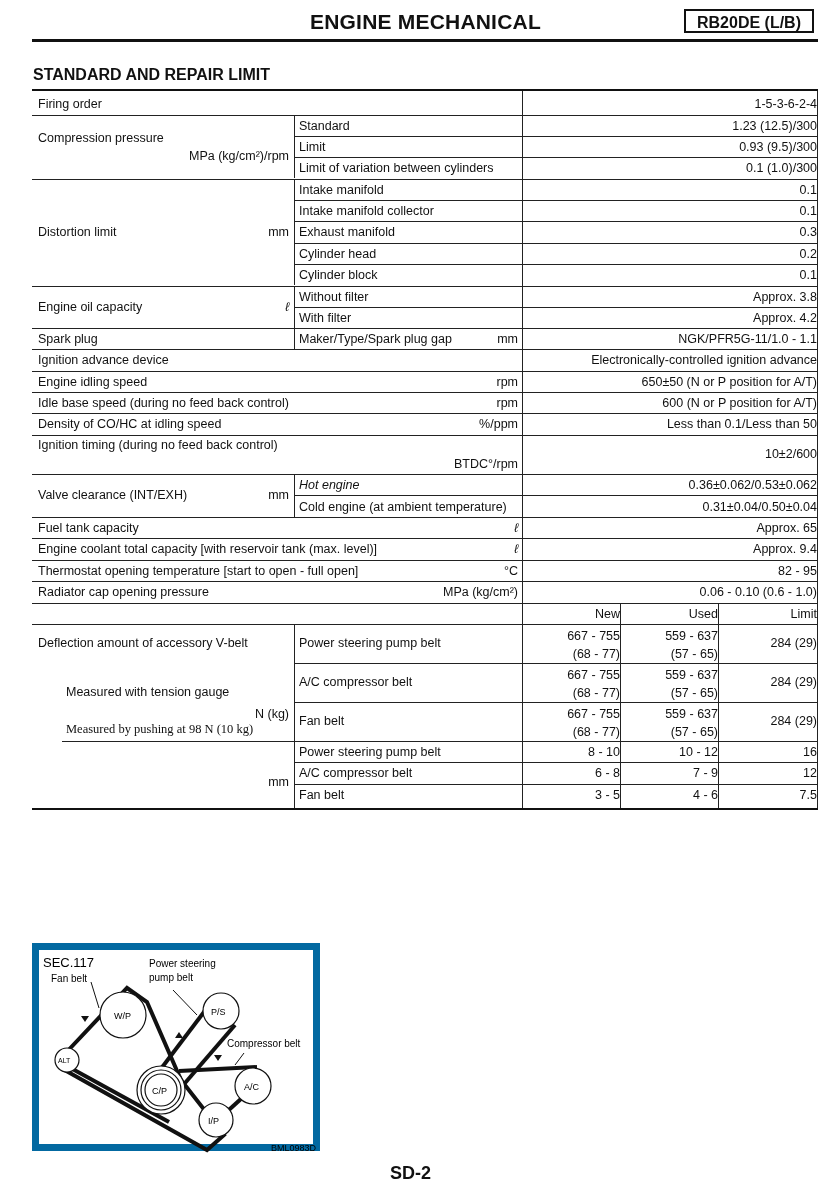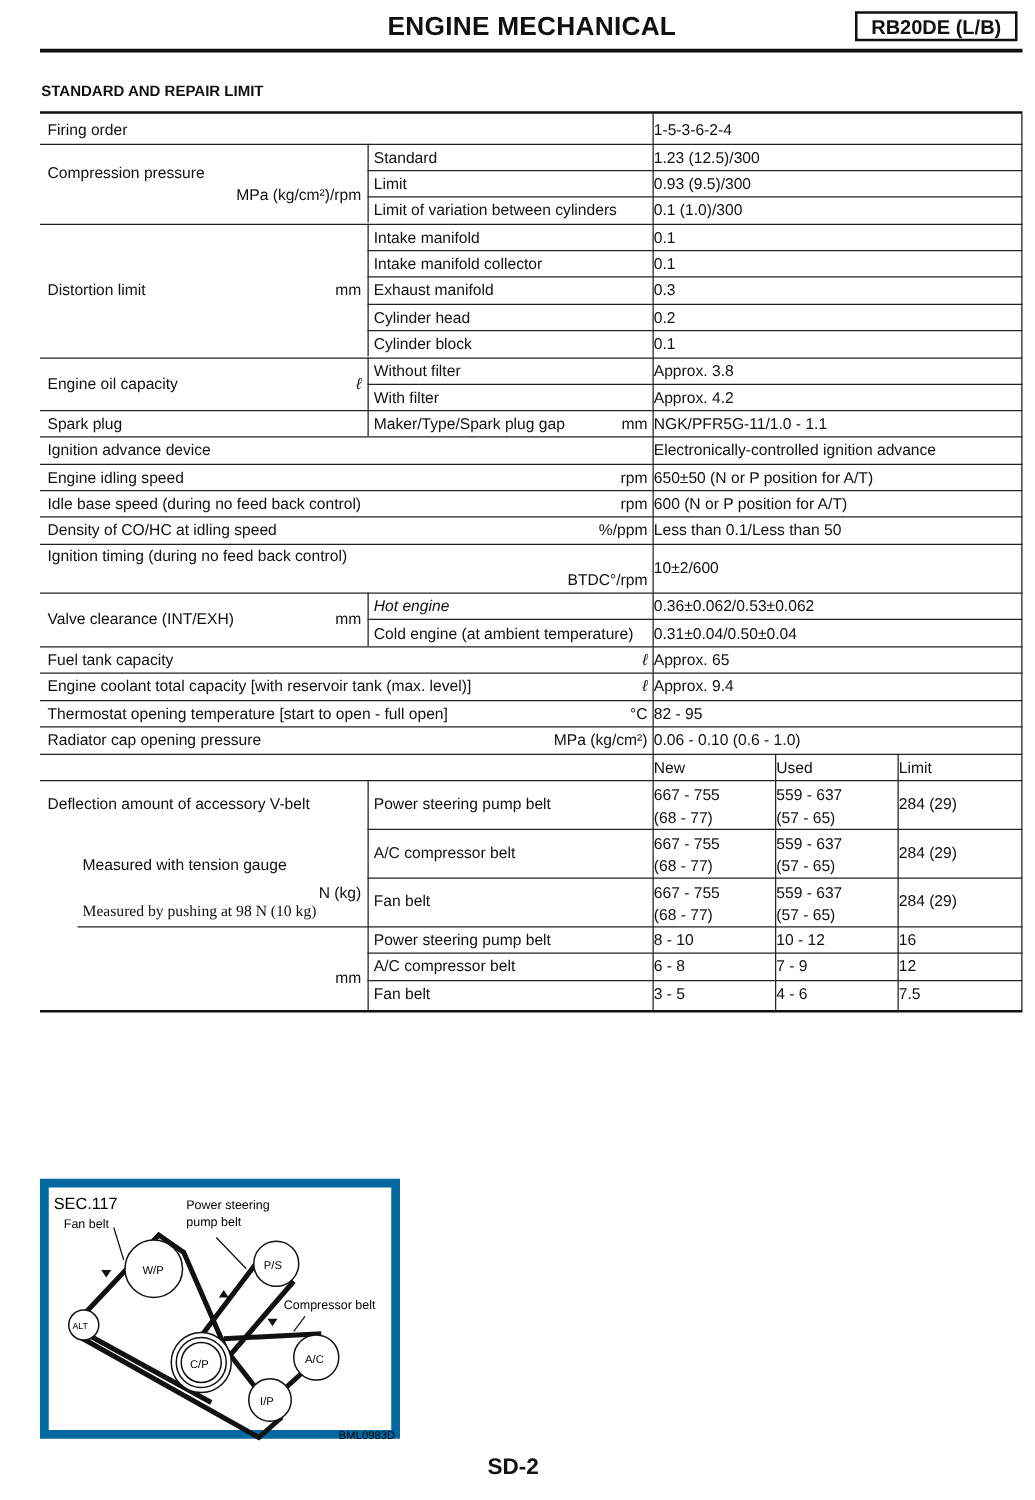--- a/index.html
+++ b/index.html
@@ -3,27 +3,27 @@
 <meta charset="utf-8">
 <style>
   html, body { margin: 0; padding: 0; background: #ffffff; }
   body { width: 828px; height: 1200px; position: relative; overflow: hidden;
          font-family: "Liberation Sans", sans-serif; color: #111; }
   .abs { position: absolute; }
   .hdr-title { left: 310px; top: 10px; font-size: 21px; font-weight: bold; letter-spacing: 0.2px; }
   .hdr-badge { left: 684px; top: 9px; width: 130px; height: 24px; border: 2px solid #111;
                font-size: 16px; font-weight: bold; text-align: center; line-height: 24px; box-sizing: border-box; }
   .hdr-rule { left: 32px; top: 39px; width: 786px; height: 3px; background: #111; }
-  .sec-title { left: 33px; top: 66px; font-size: 12px; font-weight: bold; }
+  .sec-title { left: 33px; top: 66px; font-size: 16px; font-weight: bold; }
   .sec-rule { left: 32px; top: 89px; width: 786px; height: 2px; background: #111; }
   .bot-rule { left: 32px; top: 808px; width: 786px; height: 2px; background: #111; }
   .hl { position: absolute; height: 1px; background: #222; }
   .vl { position: absolute; width: 1px; background: #222; }
   .t { position: absolute; font-size: 12.5px; white-space: nowrap; line-height: 15px; }
-  .c { text-align: left; }
+  .c { text-align: right; }
   .r { text-align: right; }
   .diagram { left: 32px; top: 943px; width: 288px; height: 208px; border: 7px solid #0369a1; box-sizing: border-box; }
   .footer { left: 390px; top: 1163px; font-size: 18px; font-weight: bold; }
 </style>
 </head>
 <body>
 
 <div class="abs hdr-title">ENGINE MECHANICAL</div>
 <div class="abs hdr-badge">RB20DE (L/B)</div>
 <div class="abs hdr-rule"></div>

